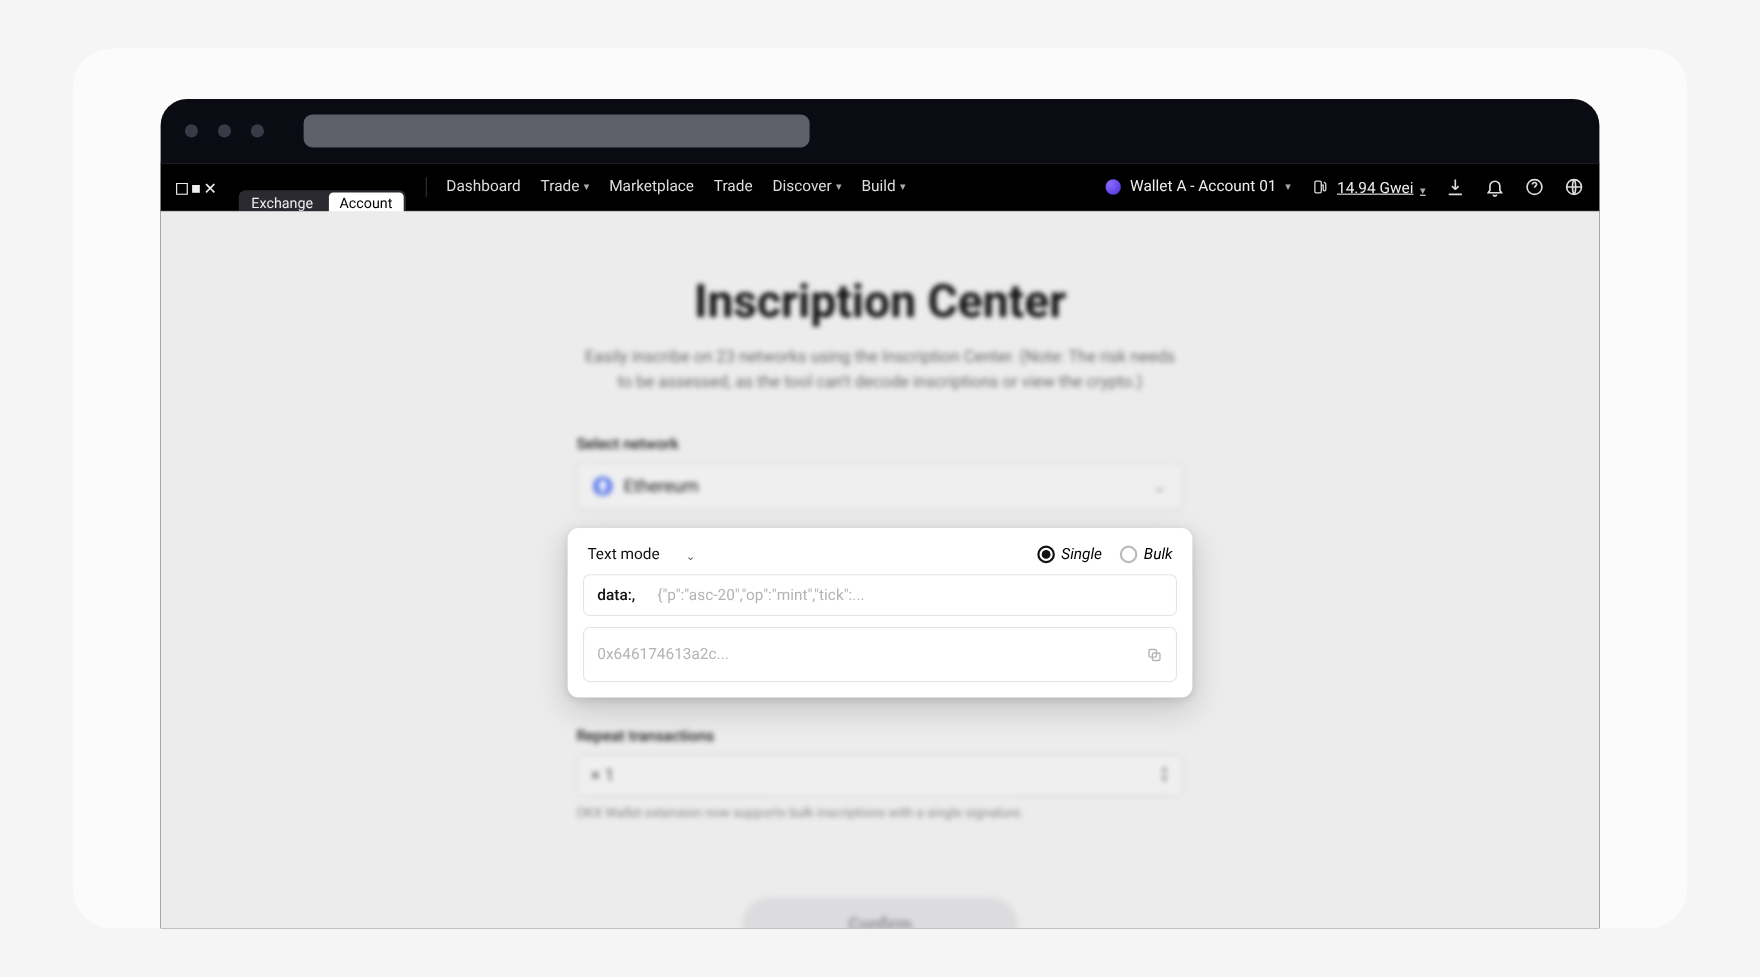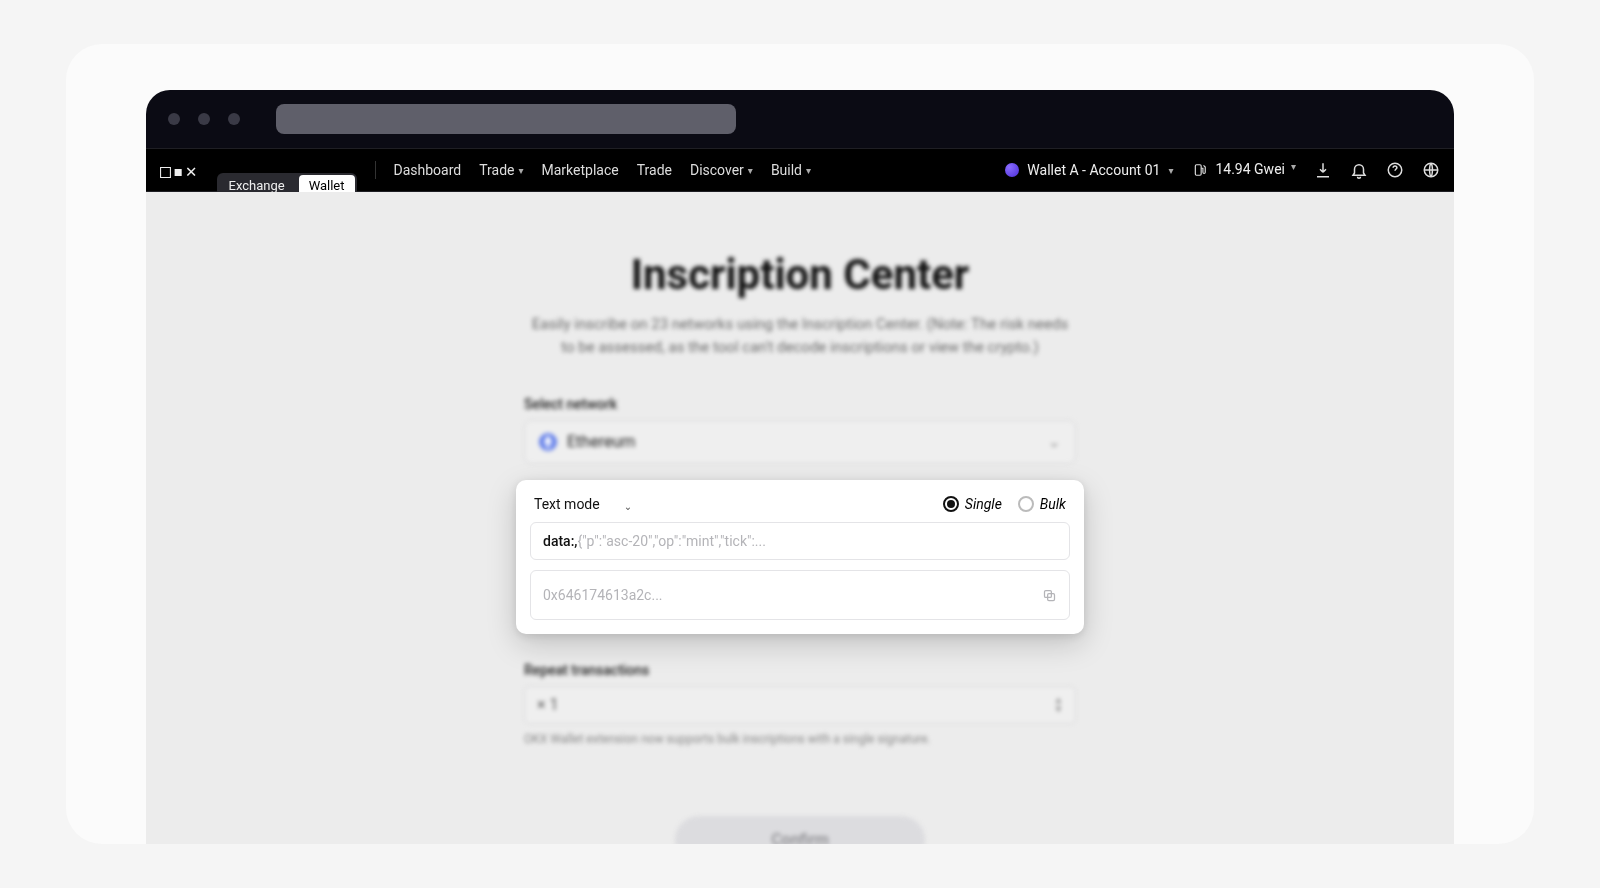--- a/index.html
+++ b/index.html
@@ -15,21 +15,21 @@
   .logo { font-weight: 900; letter-spacing: 2px; font-family: monospace; font-size: 18px; }
   .seg { display: flex; background: #2a2a30; border-radius: 6px; overflow: hidden; font-size: 13px; margin-top: 30px; }
   .seg span { padding: 5px 12px; cursor: pointer; }
   .seg .active { background: #fff; color: #000; border-radius: 4px; margin: 2px; padding: 3px 10px; }
   .divider { width: 1px; height: 18px; background: #333; }
   .nav-item { display: flex; align-items: center; gap: 4px; cursor: pointer; color: #ddd; }
   .caret-down { font-size: 10px; color: #aaa; }
   .nav-spacer { flex: 1; }
   .wallet-pill { display: flex; align-items: center; gap: 8px; cursor: pointer; }
   .purple-dot { width: 14px; height: 14px; border-radius: 50%; background: radial-gradient(circle at 30% 30%, #8a6cff, #4b2ed6); }
-  .gas { display: flex; align-items: flex-start; gap: 6px; cursor: pointer; }
+  .gas { display: flex; align-items: flex-end; gap: 6px; cursor: pointer; text-decoration: underline; }
   .ic { width: 18px; height: 18px; display: inline-flex; align-items: center; justify-content: center; color: #ddd; cursor: pointer; }
 
   .viewport { position: absolute; top: 102px; left: 0; right: 0; bottom: 0; background: #ececec; overflow: hidden; }
   .blur-layer { position: absolute; inset: 0; filter: blur(2.2px); }
   .content-col { width: 552px; margin: 0 auto; padding-top: 58px; }
   .page-title { text-align: center; font-size: 42px; font-weight: 700; color: #111; margin-bottom: 14px; }
   .page-sub { text-align: center; font-size: 15px; color: #6b6b6b; line-height: 1.55; max-width: 560px; margin: 0 auto 36px; }
   .label { font-size: 14px; color: #222; font-weight: 500; margin-bottom: 8px; }
   .select { height: 44px; border: 1px solid #d6d6d8; border-radius: 8px; background: #efefef; display: flex; align-items: center; padding: 0 14px; gap: 10px; color: #222; cursor: pointer; }
   .eth-icon { width: 18px; height: 18px; border-radius: 50%; background: #627eea; display: flex; align-items: center; justify-content: center; }
@@ -43,21 +43,21 @@
 
   
   .focus-card { position: absolute; left: 50%; transform: translateX(-50%); top: 288px; width: 568px; background: #fff; border-radius: 10px; box-shadow: 0 10px 30px rgba(0,0,0,0.18), 0 2px 8px rgba(0,0,0,0.1); padding: 16px 14px 14px; }
   .focus-row1 { display: flex; align-items: center; margin-bottom: 10px; padding: 0 4px; }
   .text-mode-btn { display: flex; align-items: flex-end; gap: 24px; font-size: 14px; color: #111; cursor: pointer; }
   .radio-group { margin-left: auto; display: flex; align-items: center; gap: 16px; font-size: 14px; font-style: italic; }
   .radio-opt { display: flex; align-items: center; gap: 6px; cursor: pointer; }
   .radio-circle { width: 16px; height: 16px; border-radius: 50%; border: 2px solid #111; display: flex; align-items: center; justify-content: center; }
   .radio-circle.sel::after { content: ""; width: 8px; height: 8px; background: #111; border-radius: 50%; }
   .radio-circle.unsel { border-color: #bbb; }
-  .data-input { height: 38px; border: 1px solid #e4e4e7; border-radius: 6px; display: flex; align-items: center; padding: 0 12px; margin-bottom: 10px; font-size: 14px; }
+  .data-input { height: 38px; border: 1px solid #e4e4e7; border-radius: 6px; display: flex; align-items: center; padding: 0 12px; margin-bottom: 10px; font-size: 14px; gap: 20px; }
   .data-prefix { color: #111; font-weight: 500; }
   .data-rest { color: #b4b4b8; }
   .hex-input { height: 50px; border: 1px solid #e4e4e7; border-radius: 6px; display: flex; align-items: center; padding: 0 12px; font-size: 14px; color: #b4b4b8; }
   .copy-ic { margin-left: auto; color: #b4b4b8; cursor: pointer; }
   svg { display: block; }
 </style>
 </head>
 <body>
 
 <div class="screenshot-frame">
@@ -67,21 +67,21 @@
       <span class="dot"></span>
       <span class="dot"></span>
       <span class="dot"></span>
       <div class="addrbar"></div>
     </div>
 
     <div class="app-nav">
       <span class="logo">□▪✕</span>
       <div class="seg">
         <span>Exchange</span>
-        <span class="active">Wallet</span>
+        <span class="active">Account</span>
       </div>
       <span class="divider"></span>
       <span class="nav-item">
           <span>Dashboard</span>
         </span>
       <span class="nav-item">
           <span>Trade</span>
           <span class="caret-down">▾</span>
         </span>
       <span class="nav-item">

